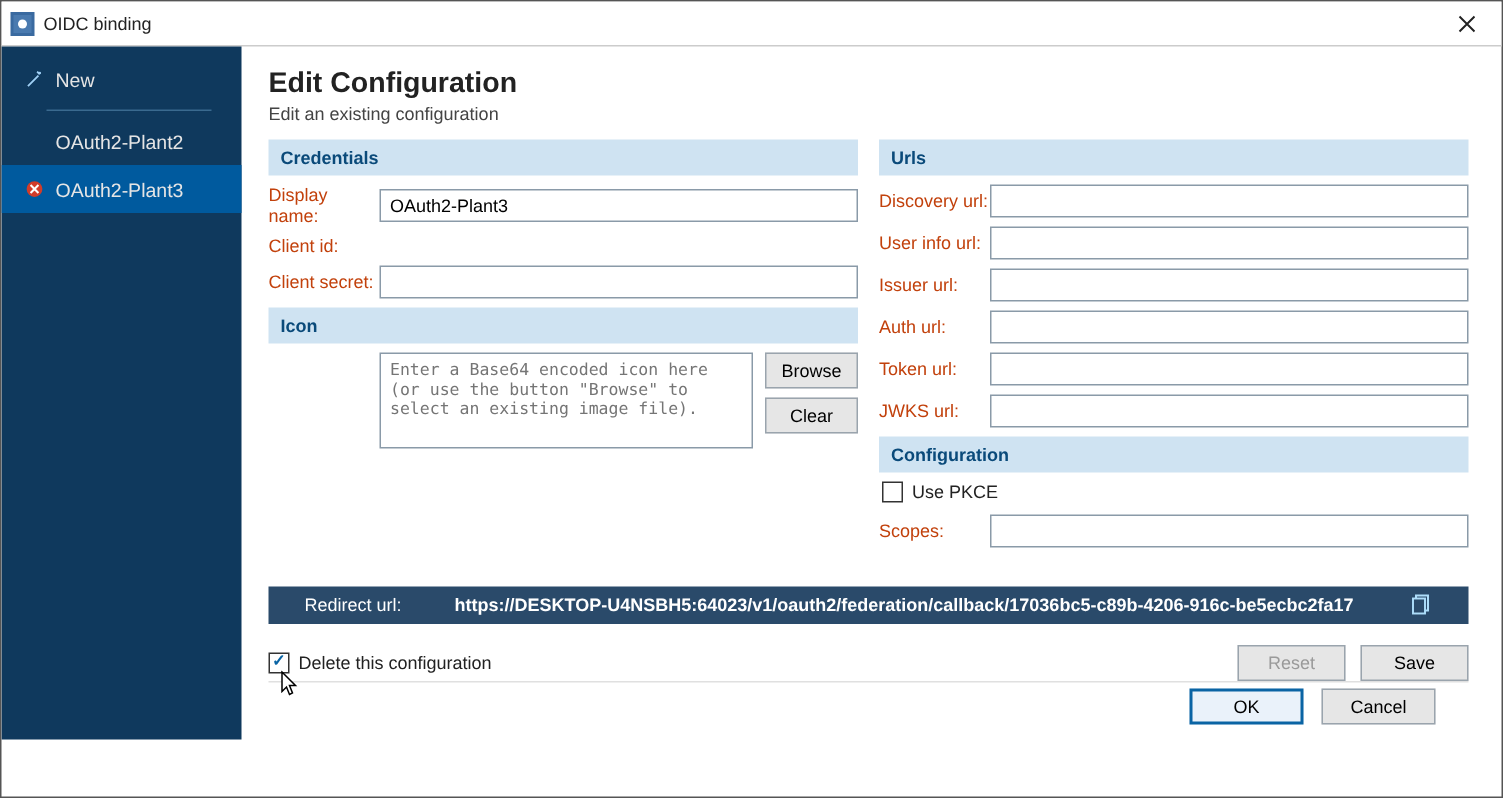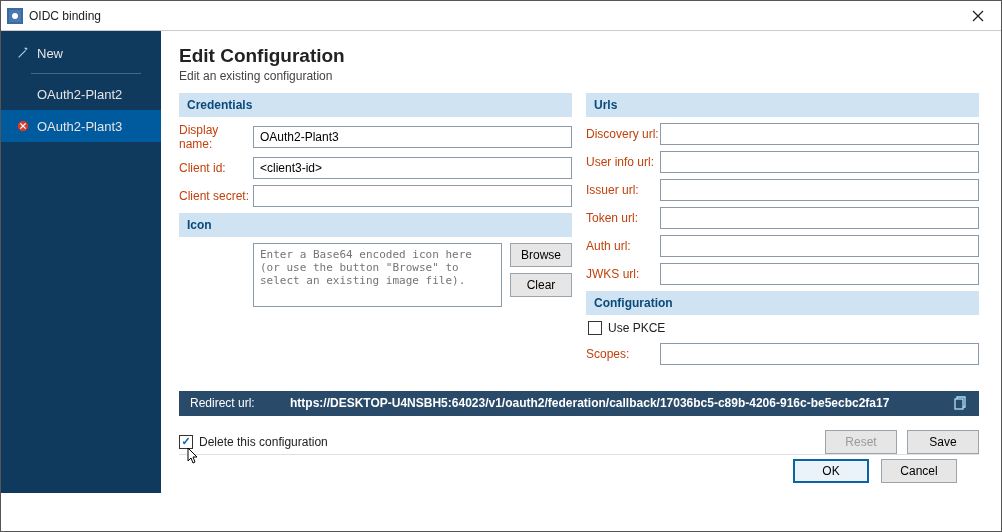--- a/index.html
+++ b/index.html
@@ -174,21 +174,21 @@
     font-weight: bold;
     font-size: 11px;
     line-height: 1;
   }
   .redirect-bar {
     background: #2a4a6a;
     color: #fff;
     display: flex;
     align-items: center;
     height: 30px;
-    padding: 0 11px;
+    padding: 0 24px;
     margin-top: 20px;
     font-size: 12px;
   }
   .redirect-label { width: 100px; }
   .redirect-url { flex: 1; font-weight: 600; font-size: 12px; white-space: nowrap; overflow: hidden; }
   .copy-icon {
     width: 18px; height: 18px; margin-left: 6px;
     display: inline-flex; align-items:center; justify-content:center;
     cursor: pointer;
   }
@@ -277,21 +277,20 @@
 
       <div class="col">
         <div class="section-head">Credentials</div>
 
         <div class="form-row">
           <label>Display name:</label>
           <input type="text" value="OAuth2-Plant3" style="">
         </div>
         <div class="form-row">
           <label>Client id:</label>
-          <input type="text" value="&lt;client3-id&gt;" style="">
         </div>
         <div class="form-row">
           <label>Client secret:</label>
           <input type="text" value="" style="">
         </div>
 
         <div class="section-head">Icon</div>
         <div class="icon-row indent-left" style="padding-left:74px;">
           <textarea class="icon-area" placeholder="Enter a Base64 encoded icon here (or use the button &quot;Browse&quot; to select an existing image file)." style=""></textarea>
           <div class="icon-buttons">
@@ -310,25 +309,25 @@
         </div>
         <div class="form-row">
           <label>User info url:</label>
           <input type="text" value="" style="">
         </div>
         <div class="form-row">
           <label>Issuer url:</label>
           <input type="text" value="" style="">
         </div>
         <div class="form-row">
+          <label>Auth url:</label>
+          <input type="text" value="" style="">
+        </div>
+        <div class="form-row">
           <label>Token url:</label>
-          <input type="text" value="" style="">
-        </div>
-        <div class="form-row">
-          <label>Auth url:</label>
           <input type="text" value="" style="">
         </div>
         <div class="form-row">
           <label>JWKS url:</label>
           <input type="text" value="" style="">
         </div>
 
         <div class="section-head">Configuration</div>
         <div class="chk-row">
           <span class="chk"></span>

